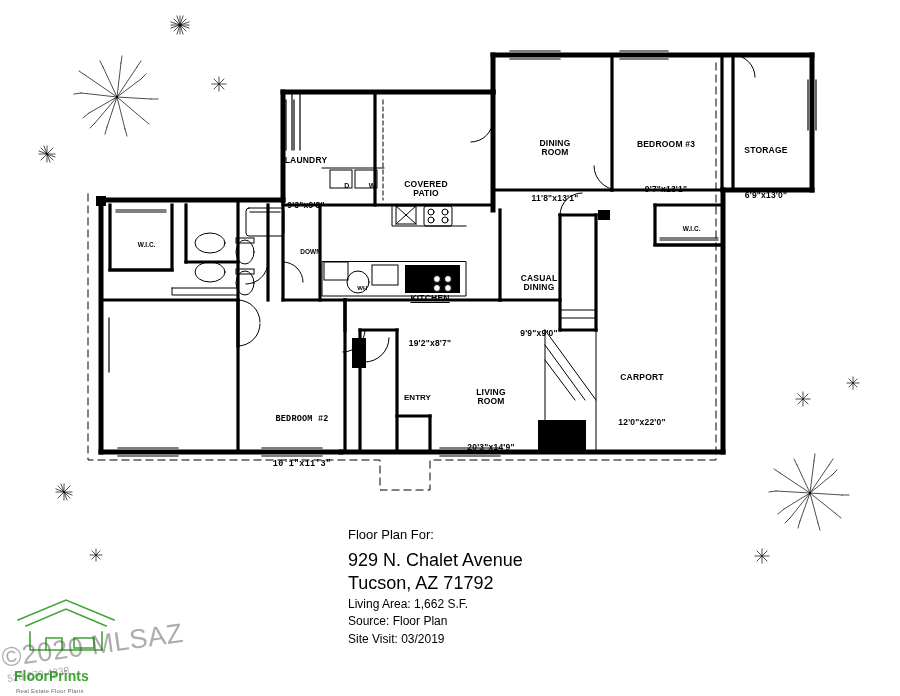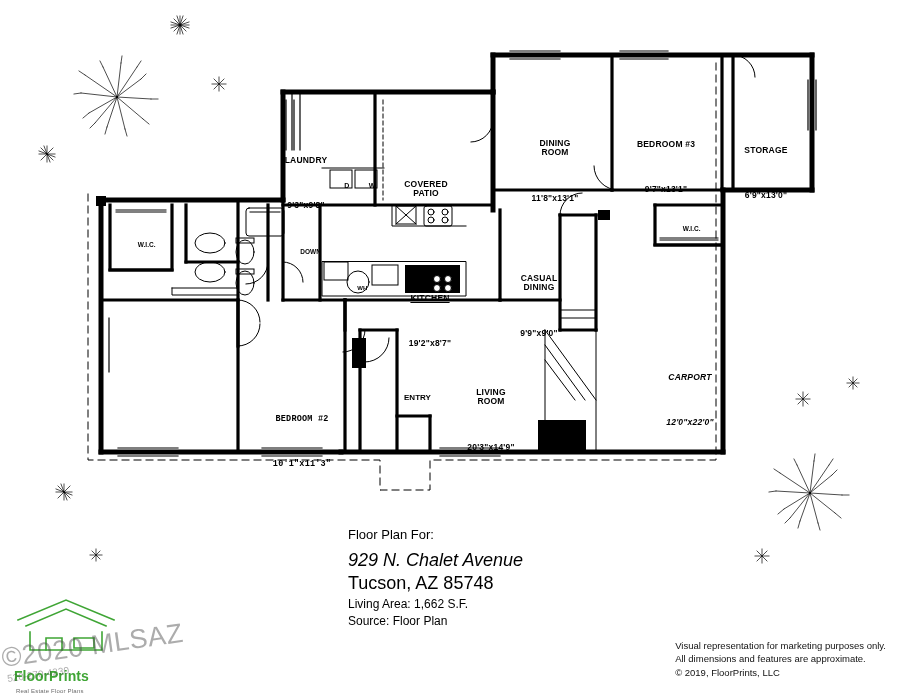--- a/index.html
+++ b/index.html
@@ -48,21 +48,20 @@
   }
   .caption-lead {
     font-size: 13px;
     margin-bottom: 7px;
     font-family: "Liberation Sans", sans-serif;
   }
   .caption-addr1 {
     font-size: 18px;
     line-height: 1.25;
     font-family: "Liberation Sans", sans-serif;
-    font-style: italic;
   }
   .caption-addr2 {
     font-size: 18px;
     line-height: 1.25;
     margin-bottom: 2px;
     font-family: "Liberation Sans", sans-serif;
   }
   .caption-line {
     font-size: 12px;
     line-height: 1.45;
@@ -378,21 +377,21 @@
     <div class="room-name" style="text-decoration:underline;margin-top:24px;">KITCHEN</div>
     <div class="room-dim">19'2"x8'7"</div>
   </div>
 
   <div class="room-label" style="left:502px; top:238px; width:74px;">
     <div class="room-name">CASUAL
 DINING</div>
     <div class="room-dim">9'9"x9'0"</div>
   </div>
 
-  <div class="room-label" style="left:648px; top:337px; width:84px;font-style:italic;">
+  <div class="room-label" style="left:600px; top:337px; width:84px;">
     <div class="room-name">CARPORT</div>
     <div class="room-dim">12'0"x22'0"</div>
   </div>
 
 
   <div class="room-label" style="left:258px; top:379px; width:88px;font-family:Liberation Mono, monospace;">
     <div class="room-name">BEDROOM #2</div>
     <div class="room-dim">10'1"x11'3"</div>
   </div>
 
@@ -420,36 +419,35 @@
   <div class="room-label tiny-label" style="left:336px; top:174px; width:14px; font-size:7px;">
     <span>D</span>
   </div>
   <div class="room-label tiny-label" style="left:361px; top:174px; width:14px; font-size:7px;">
     <span>W</span>
   </div>
 
   <div class="caption-block">
     <div class="caption-lead">Floor Plan For:</div>
     <div class="caption-addr1">929 N. Chalet Avenue</div>
-    <div class="caption-addr2">Tucson, AZ  85748</div>
+    <div class="caption-addr2">Tucson, AZ  71792</div>
     <div class="caption-line">
       <span>Living Area:</span>
       <span>1,662 S.F.</span>
     </div>
     <div class="caption-line">
       <span>Source:</span>
       <span>Floor Plan</span>
     </div>
-  </div>
-
-  <div class="disclaimer">
-    <div>Visual representation for marketing purposes only.</div>
-    <div>All dimensions and features are approximate.</div>
-    <div>© 2019, FloorPrints, LLC</div>
-  </div>
+    <div class="caption-line">
+      <span>Site Visit:</span>
+      <span>03/2019</span>
+    </div>
+  </div>
+
 
   <div class="logo-block"></div>
   <div class="logo-name">FloorPrints</div>
   <div class="logo-sub">Real Estate Floor Plans</div>
 
   <div style="position:absolute; left:4px; bottom:18px; width:220px; height:60px;">
     <div class="watermark">©2020 MLSAZ</div>
     <div class="watermark2">520-270-4230</div>
   </div>
 

